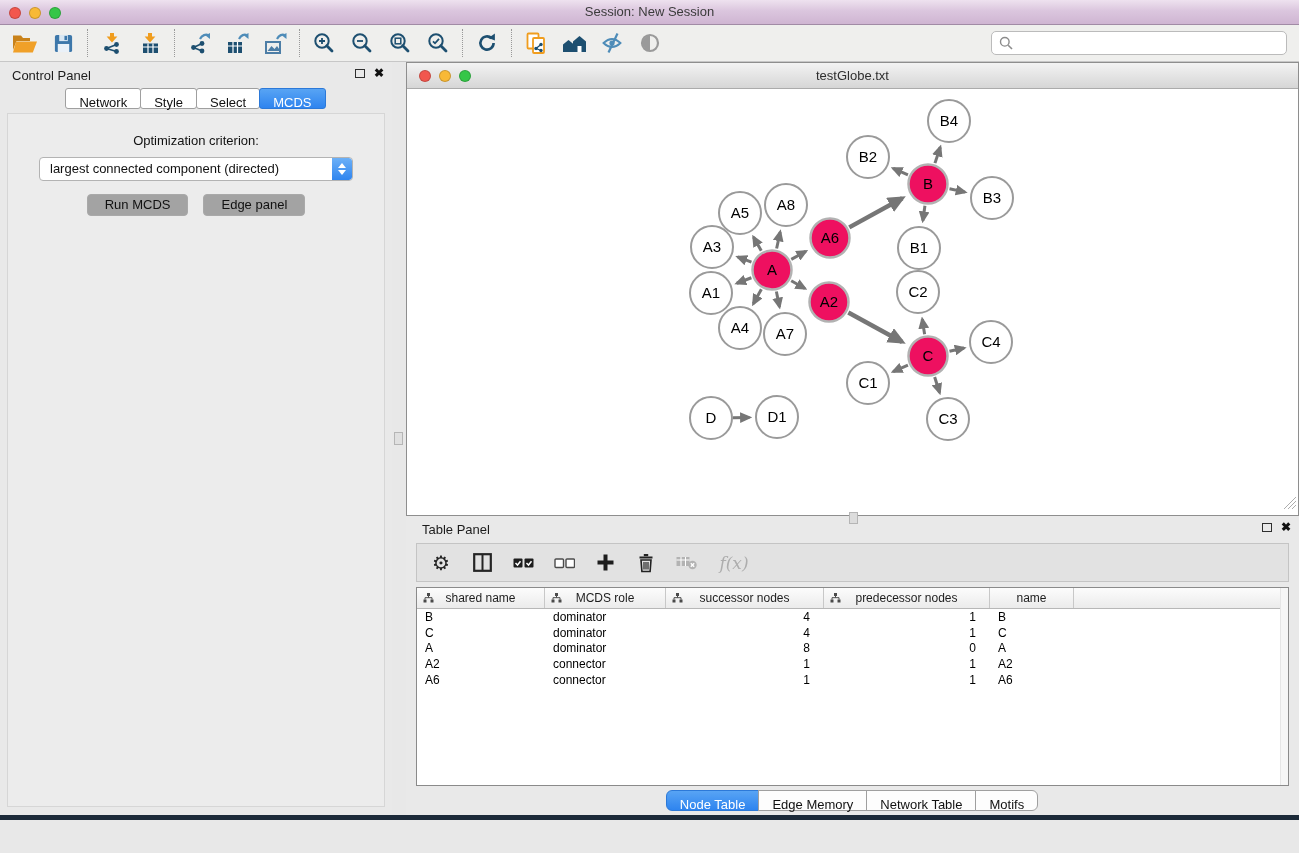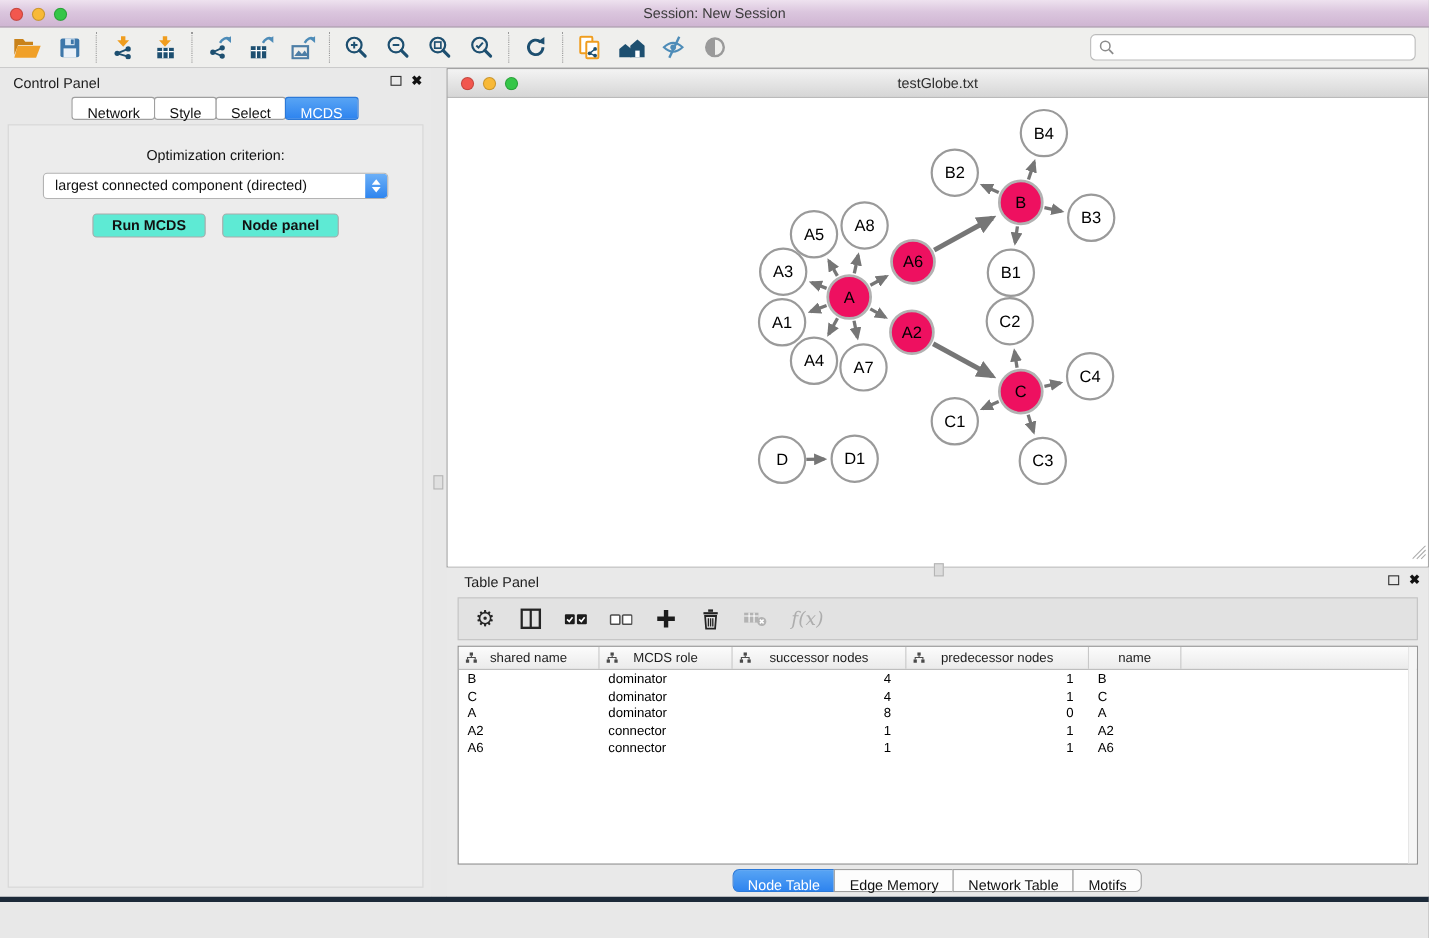--- a/index.html
+++ b/index.html
@@ -42,22 +42,22 @@
              display:flex; flex-direction:column; align-items:center; padding-top:19px; }
   .opt-label { font-size:13px; color:#111; }
   .selectbox { margin-top:9px; width:314px; height:24px; background:#fff; border:1px solid #b3b3b3;
                border-radius:4px; display:flex; align-items:stretch; overflow:hidden; }
   .selectbox .value { flex:1; font-size:13px; line-height:22px; padding-left:10px; color:#111; }
   .stepper { width:20px; background:linear-gradient(#6cb0f7,#2f85ef); display:flex; flex-direction:column;
              align-items:center; justify-content:center; gap:2px; border-radius:0 3px 3px 0; }
   .tri-up { width:0; height:0; border-left:4px solid transparent; border-right:4px solid transparent; border-bottom:5px solid #fff; }
   .tri-dn { width:0; height:0; border-left:4px solid transparent; border-right:4px solid transparent; border-top:5px solid #fff; }
   .btn-row { margin-top:13px; display:flex; gap:15px; }
-  .push-btn { height:22px; line-height:20px; padding:0 17px; background:#5eead4; border:1px solid #a9a9a9;
-              border-radius:4px; font-size:13px; color:#111;font-weight:bold; }
+  .push-btn { height:22px; line-height:20px; padding:0 17px; background:#a3a3a3; border:1px solid #a9a9a9;
+              border-radius:4px; font-size:13px; color:#111; }
   .result-box { margin-top:auto; width:364px; height:341px; border:1px solid #9b9b9b; background:#fff;
                 position:relative; padding:2px 0 0 0; }
   .result-box legend { font-size:12.5px; color:#111; margin-left:4px; padding:0 3px; background:transparent; }
   .result-list { position:absolute; left:1px; right:14px; top:18px; bottom:1px; background:#fff; overflow:hidden; }
   .result-scroll { position:absolute; right:1px; top:18px; bottom:1px; width:13px; background:#f6f6f6; border-left:1px solid #e3e3e3; }
 
   
   .vdivider { width:14px; background:#e8e8e8; position:relative; }
   .v-handle { position:absolute; left:2px; top:370px; width:9px; height:13px; background:#e0e0e0;
               border:1px solid #b5b5b5; }
@@ -286,21 +286,21 @@
         <div class="opt-label">Optimization criterion:</div>
         <div class="selectbox">
           <span class="value">largest connected component (directed)</span>
           <span class="stepper">
               <span class="tri-up"></span>
               <span class="tri-dn"></span>
             </span>
         </div>
         <div class="btn-row">
           <button class="push-btn">Run MCDS</button>
-          <button class="push-btn">Node panel</button>
+          <button class="push-btn">Edge panel</button>
         </div>
       </div>
     </div>
 
     <div class="vdivider">
       <span class="v-handle"></span>
     </div>
 
     <div class="right-col">
 

